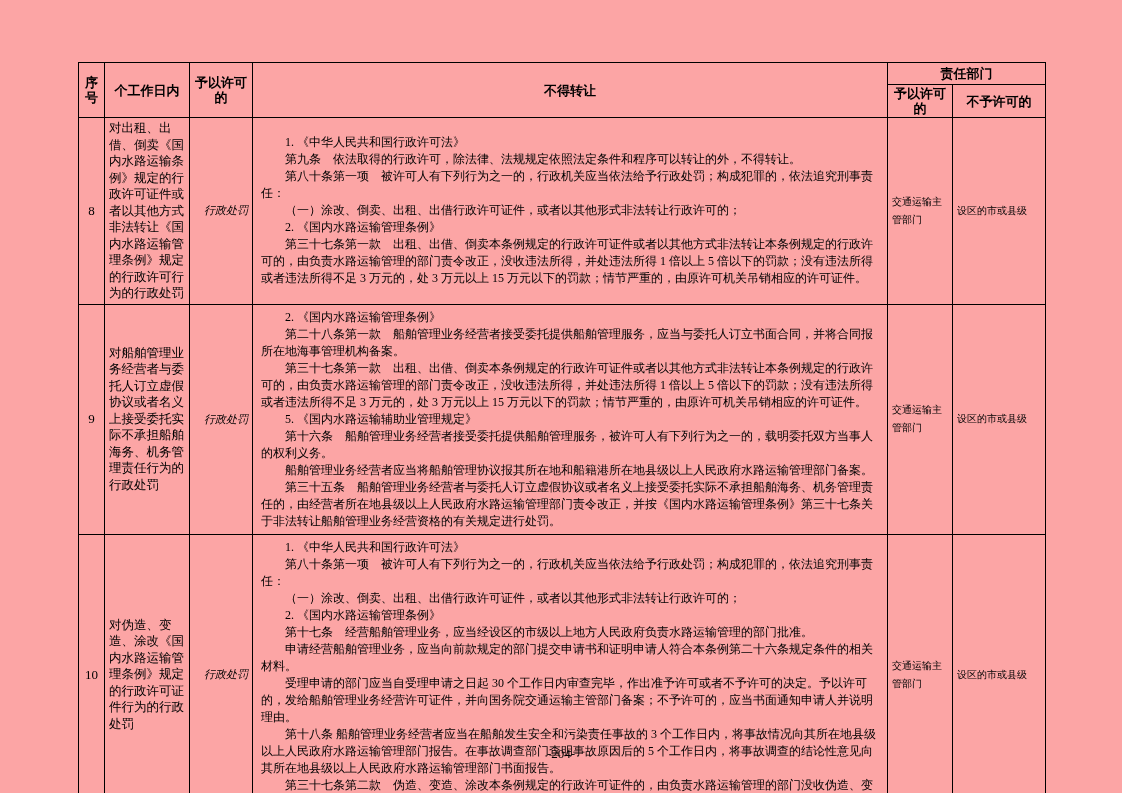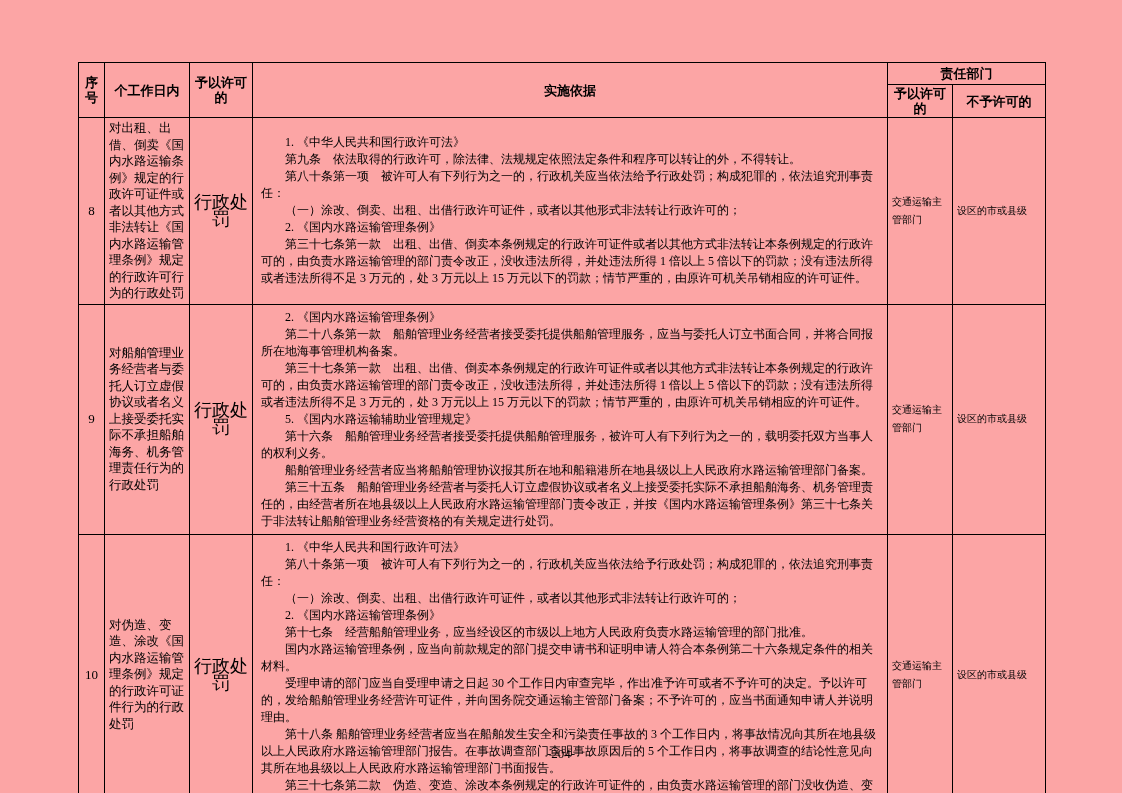--- a/index.html
+++ b/index.html
@@ -24,21 +24,21 @@
     font-weight:bold;font-size:13px;line-height:15px;
     text-align:center;padding:1px 2px;height:19px;
   }
   td.num-cell{
     text-align:center;font-size:13px;padding:0 1px;
   }
   td.name-cell{
     text-align:left;font-size:12.5px;line-height:16.5px;padding:2px 4px;
   }
   td.type-cell{
-    text-align:center;font-size:18px;line-height:17px;padding:0 4px;
+    text-align:right;font-size:11px;line-height:17px;padding:0 4px;font-style:italic;
   }
   td.basis-cell{
     font-size:12px;line-height:17px;padding:4px 8px;text-align:left;
   }
   td.dept-cell,td.level-cell{
     text-align:left;font-size:10px;line-height:18px;padding:0 4px;
   }
   .para{margin:0;text-indent:2em;}
   tr.row-8{height:178px;}
   tr.row-9{height:216px;}
@@ -60,21 +60,21 @@
       <col style="width:63px">
       <col style="width:635px">
       <col style="width:65px">
       <col style="width:93px">
     </colgroup>
     <thead>
       <tr>
         <th rowspan="2">序号</th>
         <th rowspan="2">个工作日内</th>
         <th rowspan="2">予以许可的</th>
-        <th rowspan="2">实施依据</th>
+        <th rowspan="2">不得转让</th>
         <th colspan="2">责任部门</th>
       </tr>
       <tr>
         <th>予以许可的</th>
         <th>不予许可的</th>
       </tr>
     </thead>
     <tbody>
         <tr class="body-row row-8">
           <td class="num-cell">8</td>
@@ -110,21 +110,21 @@
         <tr class="body-row row-10">
           <td class="num-cell">10</td>
           <td class="name-cell">对伪造、变造、涂改《国内水路运输管理条例》规定的行政许可证件行为的行政处罚</td>
           <td class="type-cell">行政处罚</td>
           <td class="basis-cell">
             <p class="para">1. 《中华人民共和国行政许可法》</p>
             <p class="para">第八十条第一项　被许可人有下列行为之一的，行政机关应当依法给予行政处罚；构成犯罪的，依法追究刑事责任：</p>
             <p class="para">（一）涂改、倒卖、出租、出借行政许可证件，或者以其他形式非法转让行政许可的；</p>
             <p class="para">2. 《国内水路运输管理条例》</p>
             <p class="para">第十七条　经营船舶管理业务，应当经设区的市级以上地方人民政府负责水路运输管理的部门批准。</p>
-            <p class="para">国内水路运输管理条例，应当向前款规定的部门提交申请书和证明申请人符合本条例第二十六条规定条件的相关材料。</p>
+            <p class="para">申请经营船舶管理业务，应当向前款规定的部门提交申请书和证明申请人符合本条例第二十六条规定条件的相关材料。</p>
             <p class="para">受理申请的部门应当自受理申请之日起 30 个工作日内审查完毕，作出准予许可或者不予许可的决定。予以许可的，发给船舶管理业务经营许可证件，并向国务院交通运输主管部门备案；不予许可的，应当书面通知申请人并说明理由。</p>
             <p class="para">第十八条 船舶管理业务经营者应当在船舶发生安全和污染责任事故的 3 个工作日内，将事故情况向其所在地县级以上人民政府水路运输管理部门报告。在事故调查部门查明事故原因后的 5 个工作日内，将事故调查的结论性意见向其所在地县级以上人民政府水路运输管理部门书面报告。</p>
             <p class="para">第三十七条第二款　伪造、变造、涂改本条例规定的行政许可证件的，由负责水路运输管理的部门没收伪造、变造、涂改的许可证件，处 3 万元以上 15 万元以下的罚款；有违法所得的，没收违法所得。</p>
           </td>
           <td class="dept-cell">交通运输主管部门</td>
           <td class="level-cell">设区的市或县级</td>
         </tr>
       </tbody>
   </table>
 

